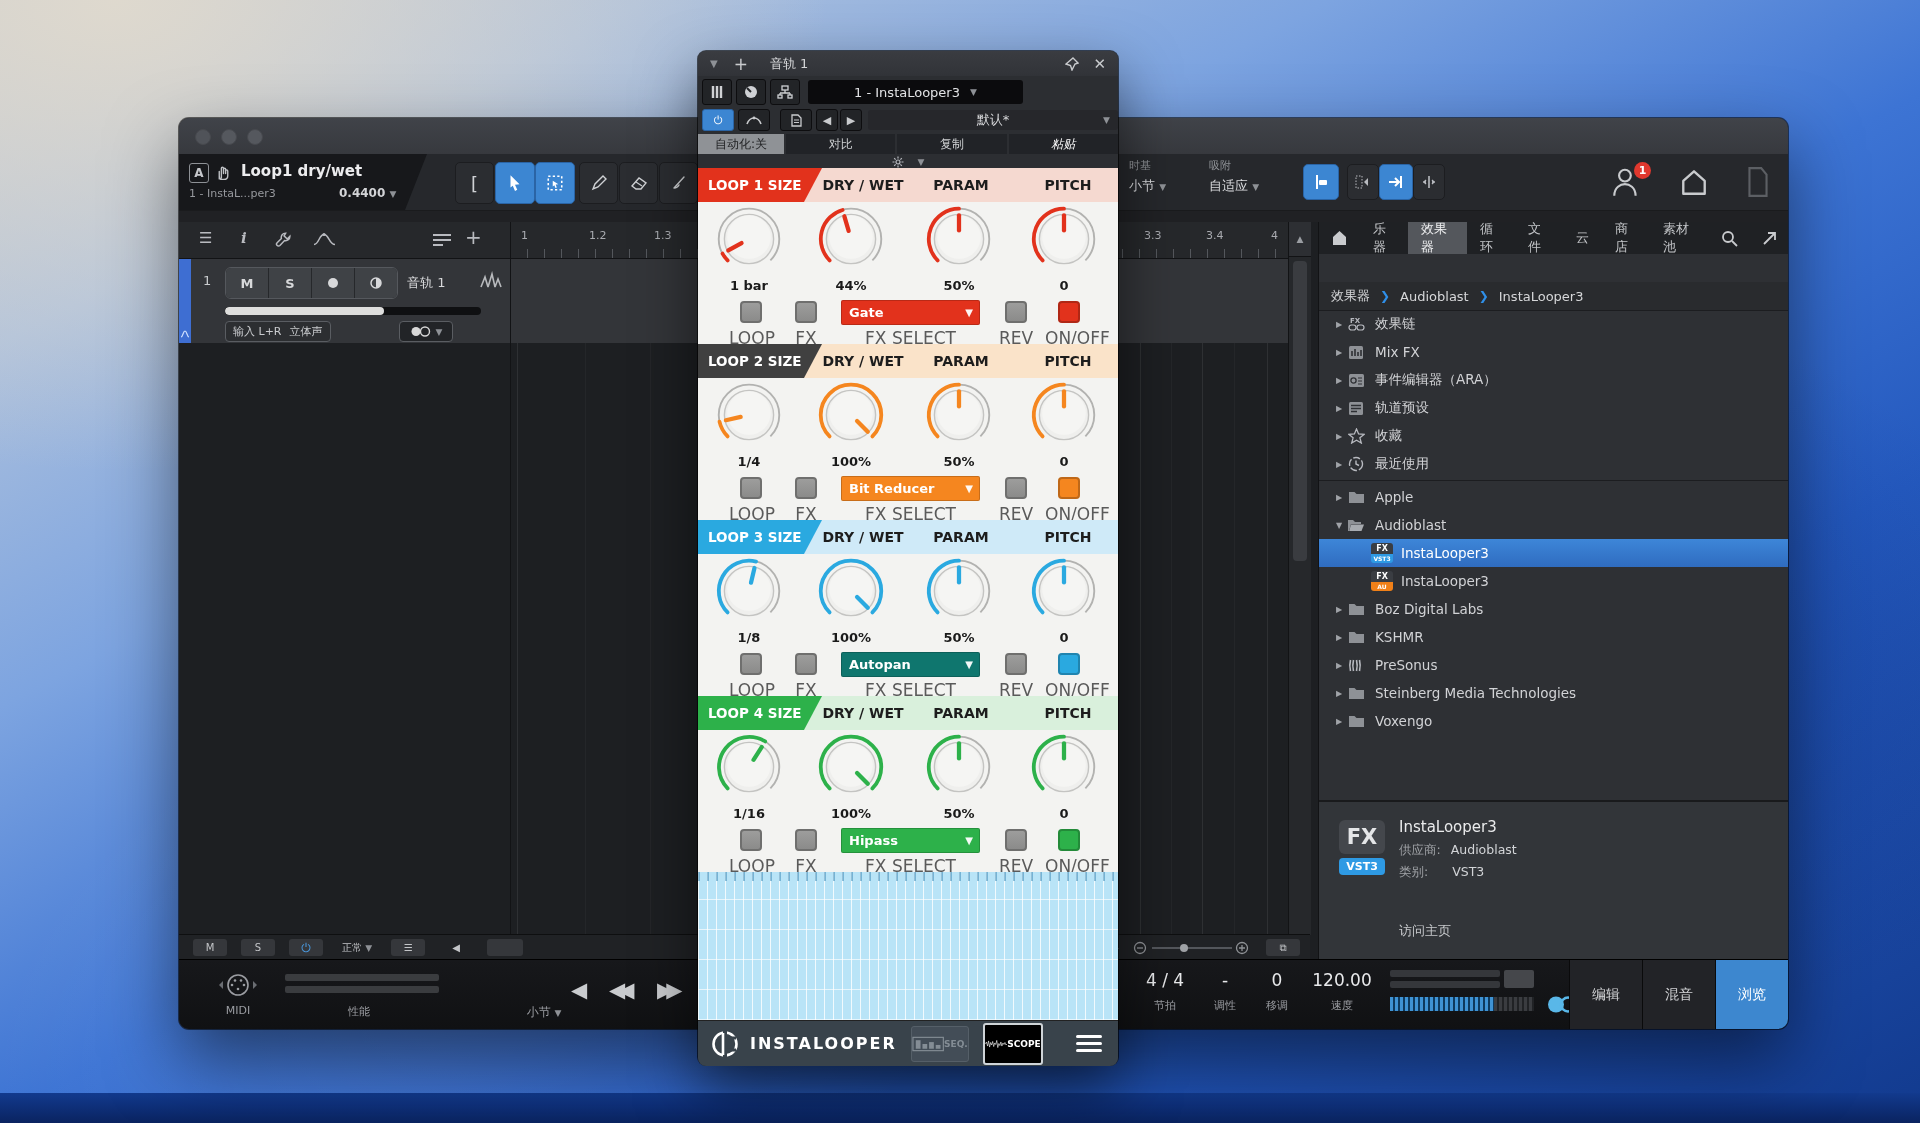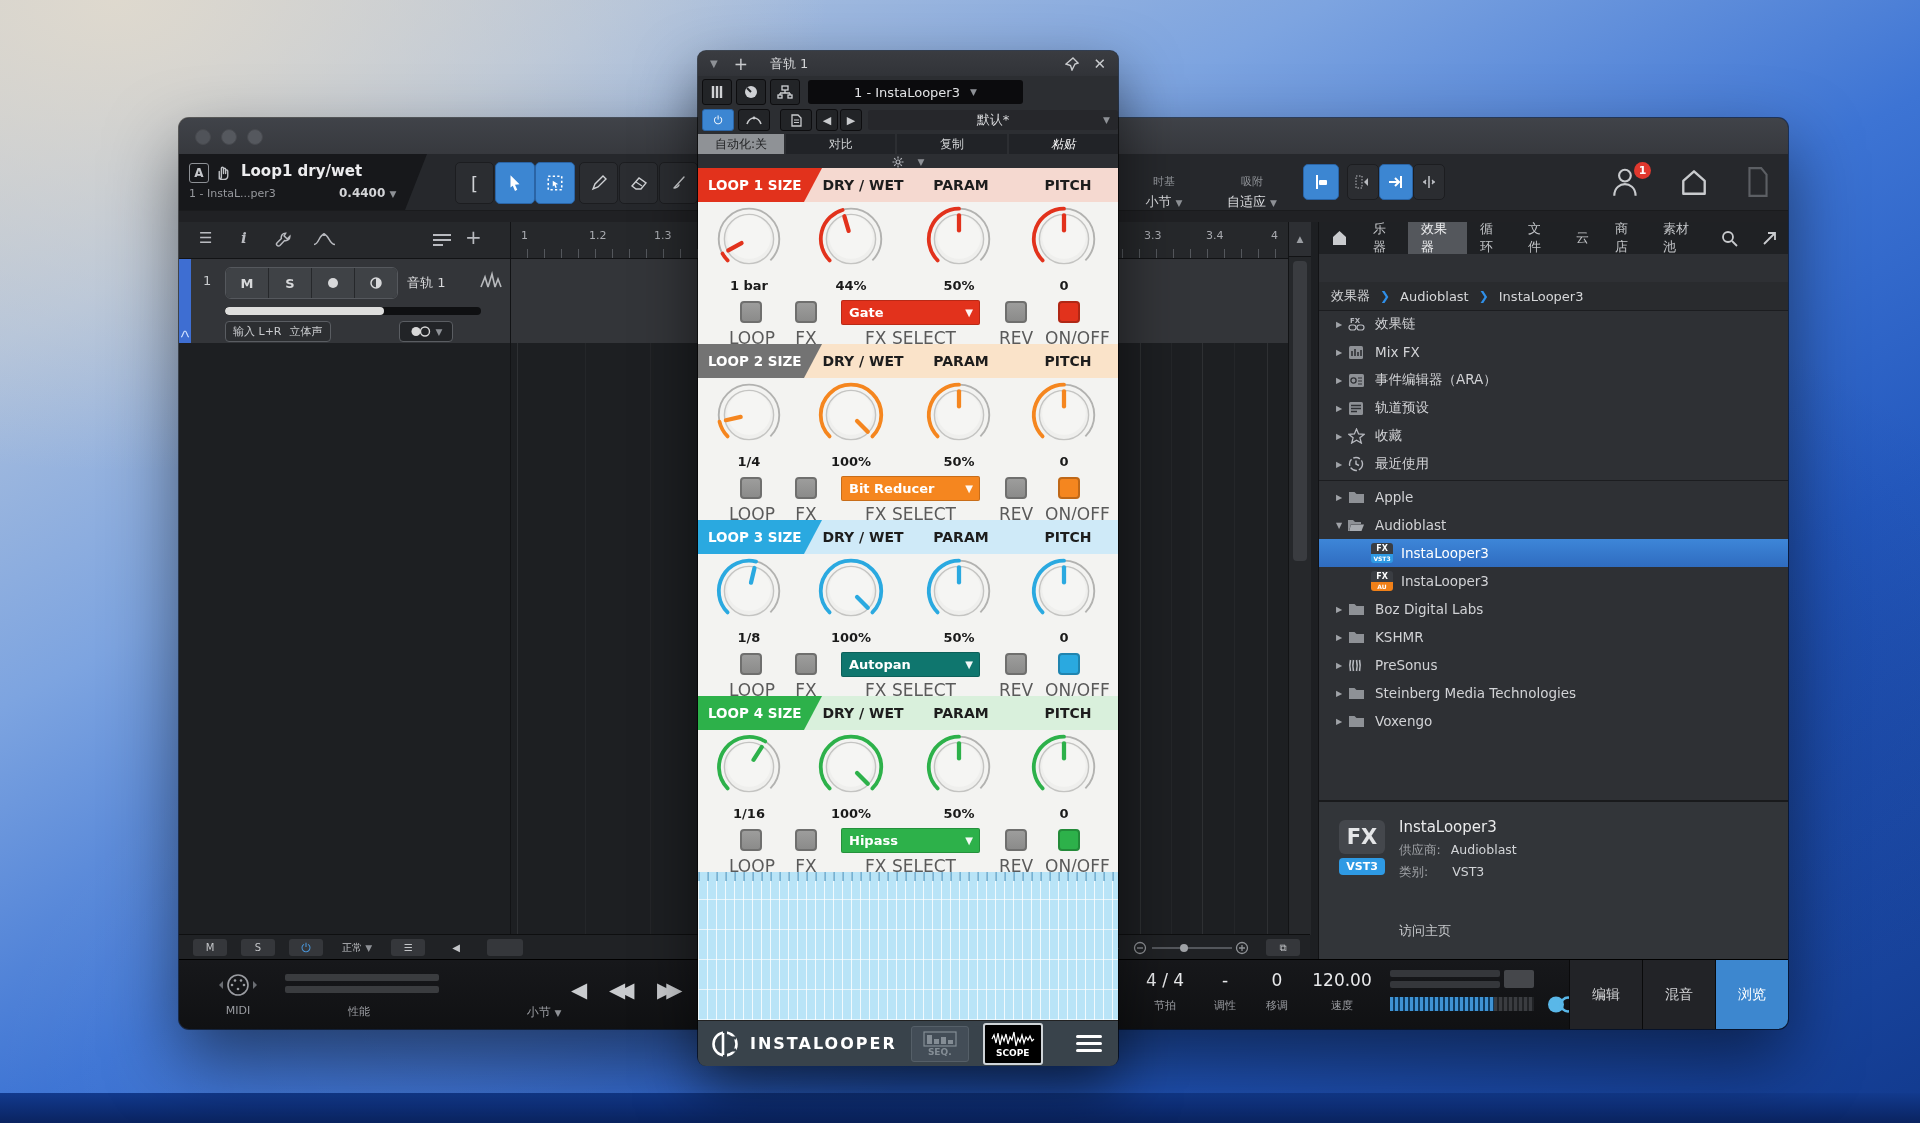--- a/index.html
+++ b/index.html
@@ -21,21 +21,21 @@
   .tl{position:absolute;top:11px;width:14px;height:14px;border-radius:50%;background:#55585e;border:1px solid #47494e;}
   
   .hdr{position:absolute;left:0;top:36px;right:0;height:56px;background:#26282c;border-bottom:1px solid #1a1b1d;}
   .trackinfo{position:absolute;left:0;top:0;width:248px;height:56px;background:#17181b;clip-path:polygon(0 0,248px 0,226px 56px,0 56px);}
   .ti-badge{position:absolute;left:10px;top:9px;width:18px;height:18px;border:1.5px solid #8e9196;border-radius:3px;color:#c6c8cc;font-size:12px;font-weight:bold;text-align:center;line-height:18px;}
   .ti-title{position:absolute;left:62px;top:8px;color:#ececee;font-size:15px;font-weight:bold;white-space:nowrap;}
   .ti-sub{position:absolute;left:10px;top:33px;color:#97999e;font-size:11px;white-space:nowrap;}
   .ti-val{position:absolute;left:160px;top:32px;color:#d3d4d7;font-size:12px;font-weight:bold;}
   .tool{position:absolute;top:8px;width:37px;height:40px;border-radius:5px;background:#2b2d31;border:1px solid #1c1d20;display:flex;align-items:center;justify-content:center;color:#cfd1d4;}
   .tool.blue{background:#3c86d2;border-color:#2a64a5;color:#fff;}
-  .two-line{position:absolute;top:20px;text-align:center;}
+  .two-line{position:absolute;top:4px;}
   .two-line .lab{color:#8e9196;font-size:11px;}
   .two-line .val{color:#dadbde;font-size:13px;margin-top:4px;white-space:nowrap;}
   .chev{color:#8e9196;font-size:9px;}
   .sqbtn{position:absolute;top:10px;width:34px;height:34px;border-radius:5px;background:#2b2d31;border:1px solid #1c1d20;display:flex;align-items:center;justify-content:center;}
   .sqbtn.blue{background:#3c86d2;border-color:#2a64a5;}
   .badge-red{position:absolute;width:17px;height:17px;border-radius:50%;background:#e0382e;color:#fff;font-size:11px;font-weight:bold;text-align:center;line-height:17px;}
   
   .content{position:absolute;left:0;top:93px;right:0;bottom:69px;background:#202124;overflow:hidden;}
   
   .arrange{position:absolute;left:0;top:11px;width:1139px;bottom:0;background:#1d1f22;}
@@ -127,21 +127,21 @@
   .kval{position:absolute;top:110px;width:84px;text-align:center;color:#1a1a1a;font-size:13px;font-weight:600;}
   .pcb{position:absolute;top:133px;width:22px;height:22px;border-radius:4px;background:linear-gradient(#9d9d9c,#8b8b8a);border:2px solid #6f6f6e;box-sizing:border-box;}
   .fxdd{position:absolute;top:132px;left:143px;width:139px;height:25px;border-radius:2px;color:#fff;font-weight:bold;font-size:13px;display:flex;align-items:center;padding-left:8px;box-sizing:border-box;box-shadow:inset 0 0 0 1px rgba(0,0,0,.18);}
   .fxdd .chev{position:absolute;right:7px;color:rgba(255,255,255,.95);font-size:10px;}
   .onoff{position:absolute;top:133px;left:360px;width:22px;height:22px;border-radius:4px;box-shadow:inset 0 0 0 2px rgba(0,0,0,.22);}
   .ls-lab{position:absolute;top:160px;color:#5a5a5a;font-size:17px;text-align:center;}
   .p-grid{position:absolute;left:0;top:821px;width:420px;height:148px;background:#b9e4f7;background-image:repeating-linear-gradient(90deg,rgba(255,255,255,.8) 0 1px,transparent 1px 9px),repeating-linear-gradient(0deg,rgba(255,255,255,.65) 0 1px,transparent 1px 30px);}
   .p-grid::before{content:"";position:absolute;left:0;top:0;right:0;height:9px;background:repeating-linear-gradient(90deg,rgba(35,120,170,.45) 0 2px,transparent 2px 9px);}
   .p-footer{position:absolute;left:0;top:969px;width:420px;height:45px;background:#39434b;border-top:1px solid #222;border-radius:0 0 8px 8px;display:flex;align-items:center;}
   .pf-brand{color:#fff;font-weight:bold;font-size:16px;letter-spacing:2px;margin-left:10px;}
-  .pf-btn{position:relative;width:56px;height:34px;border-radius:3px;margin-left:14px;display:flex;flex-direction:column;align-items:center;justify-content:center;}
+  .pf-btn{position:relative;width:56px;height:34px;border-radius:3px;margin-left:14px;display:flex;flex-direction:row;align-items:center;justify-content:center;}
   .pf-btn.seq{background:#46505a;border:1px solid #5d6770;opacity:.8;}
   .pf-btn.scope{background:#000;border:2px solid #cfd4d8;height:38px;}
   .pf-lab{font-size:9px;font-weight:bold;color:#97a0a8;}
   .pf-btn.scope .pf-lab{color:#fff;}
   .pf-burger{margin-left:auto;margin-right:16px;}
   .pf-burger div{width:26px;height:3.5px;background:#fff;border-radius:2px;margin:3.5px 0;}
 </style>
 </head>
 <body>
 
@@ -723,21 +723,21 @@
           <div class="pcb" style="left: 307px;"></div>
           <div class="onoff" style="background: rgb(226, 50, 28);"></div>
           <div class="ls-lab" style="left: 31px; width: 44px;">LOOP</div>
           <div class="ls-lab" style="left: 93px; width: 30px;">FX</div>
           <div class="ls-lab" style="left: 143px; width: 139px;">FX SELECT</div>
           <div class="ls-lab" style="left: 300px; width: 36px;">REV</div>
           <div class="ls-lab" style="left: 347px; width: 50px;">ON/OFF</div>
         </div>
         <div class="loopsec">
           <div class="ls-header" style="background: rgb(250, 227, 201);">
-            <div class="ls-tab" style="background: #737373;">LOOP 2 SIZE</div>
+            <div class="ls-tab" style="background: #404040;">LOOP 2 SIZE</div>
             <div class="ls-colh" style="left: 110px; width: 110px;">DRY / WET</div>
             <div class="ls-colh" style="left: 218px; width: 90px;">PARAM</div>
             <div class="ls-colh" style="left: 328px; width: 84px;">PITCH</div>
           </div>
           <div class="knob" style="left: 13px;">
             <svg viewBox="0 0 80 74" width="76" height="70">
               <path d="M 17.4 59.6 A 32 32 0 1 1 62.6 59.6" fill="none" stroke="#b2b2b0" stroke-width="2"></path>
               <circle cx="40" cy="37" r="26" fill="#efefed" stroke="#c4c4c2" stroke-width="1.5"></circle>
               <circle cx="40" cy="35" r="23" fill="#f5f5f3"></circle>
               <path d="M 17.4 59.6 A 32 32 0 0 1 8.8 44.0" fill="none" stroke="#f5861f" stroke-width="4" stroke-linecap="round"></path>

